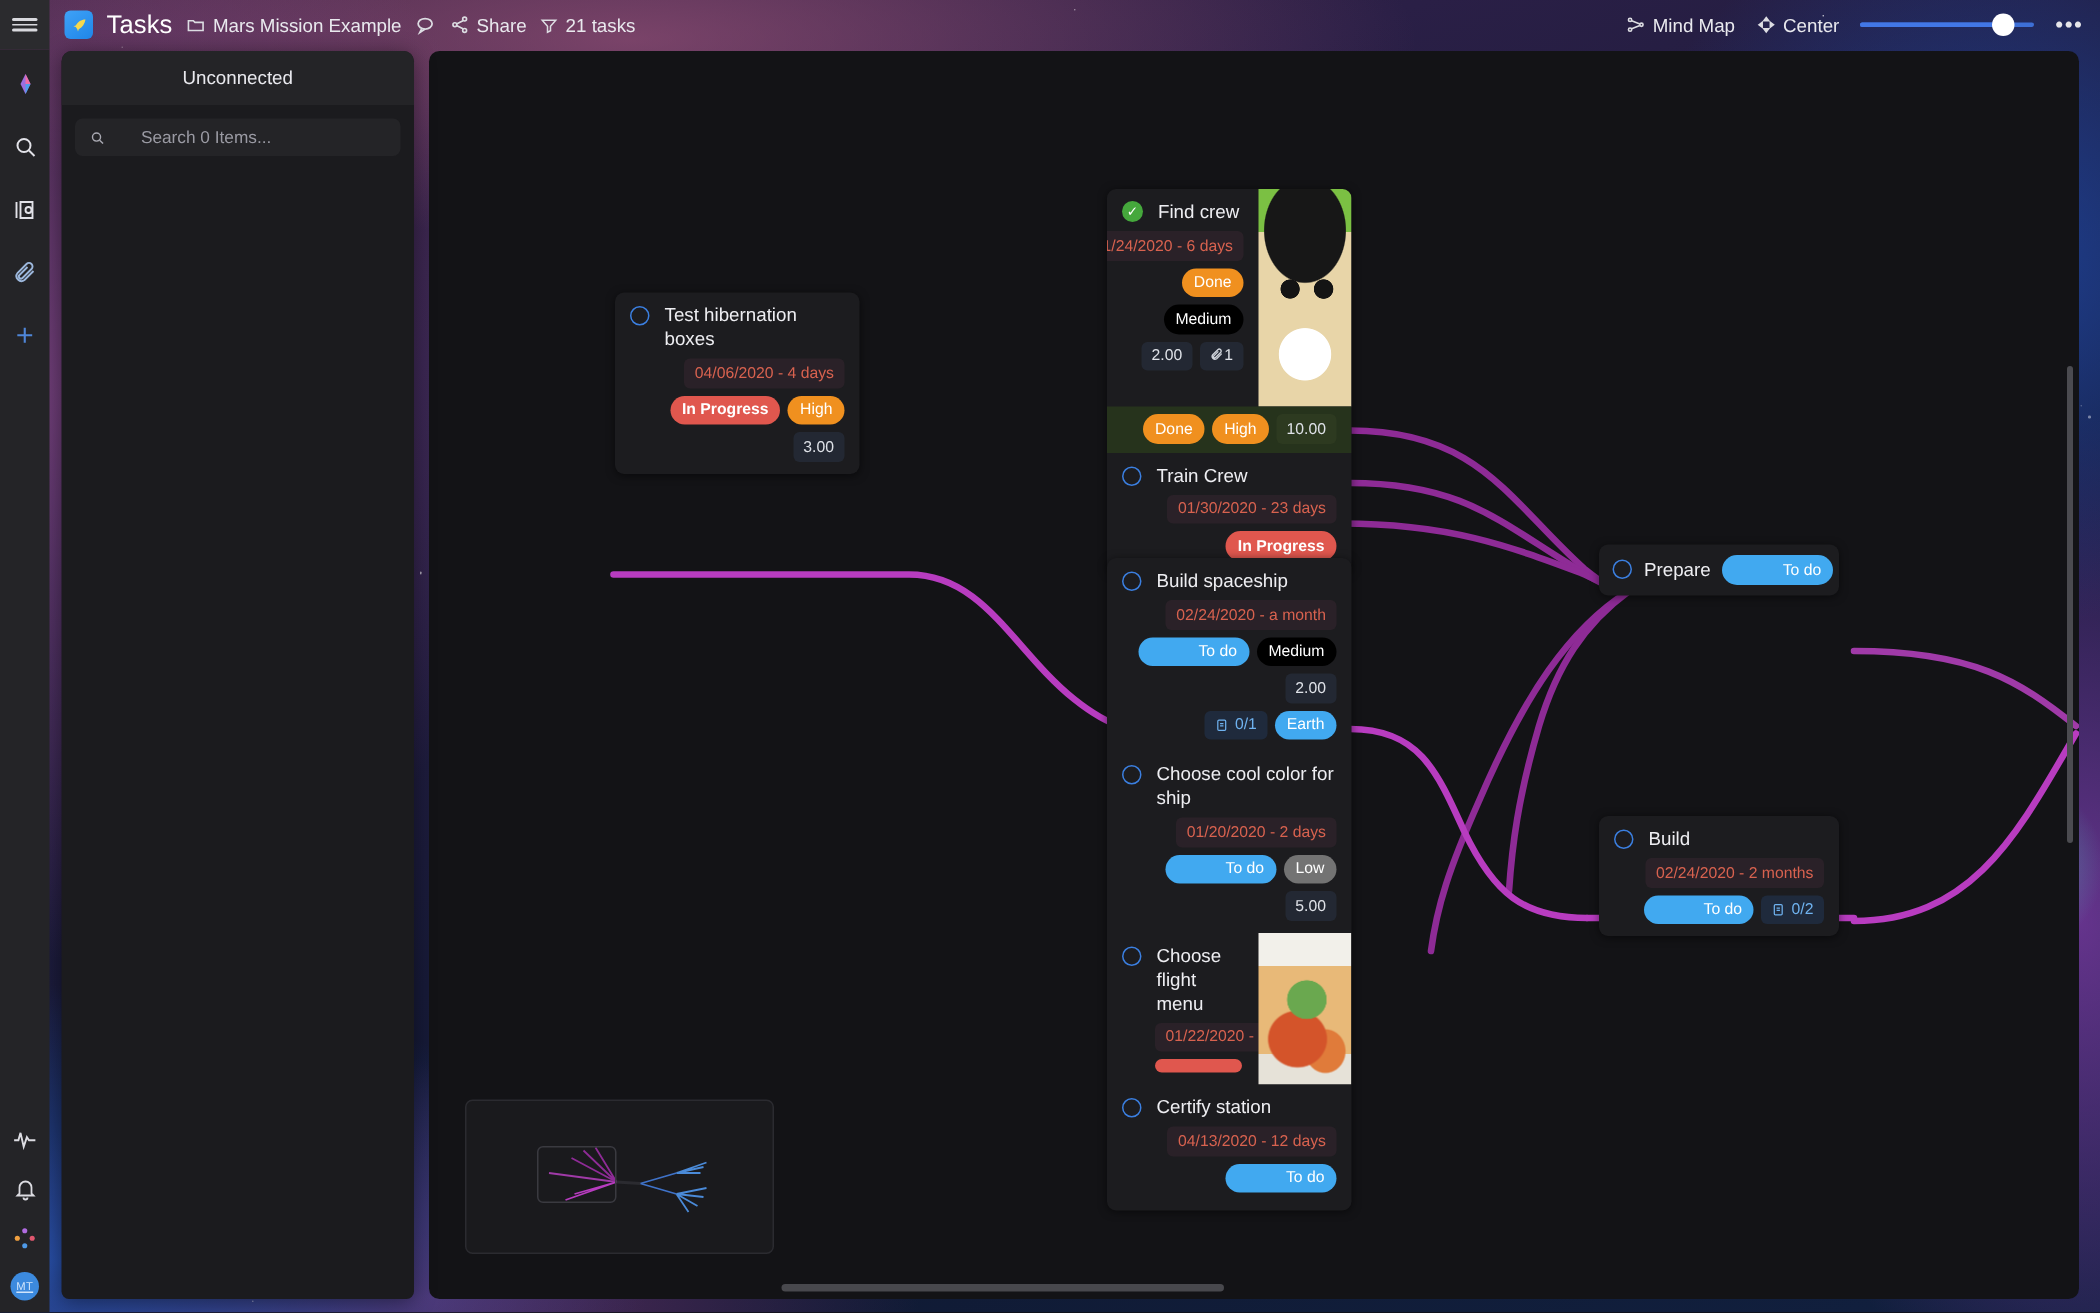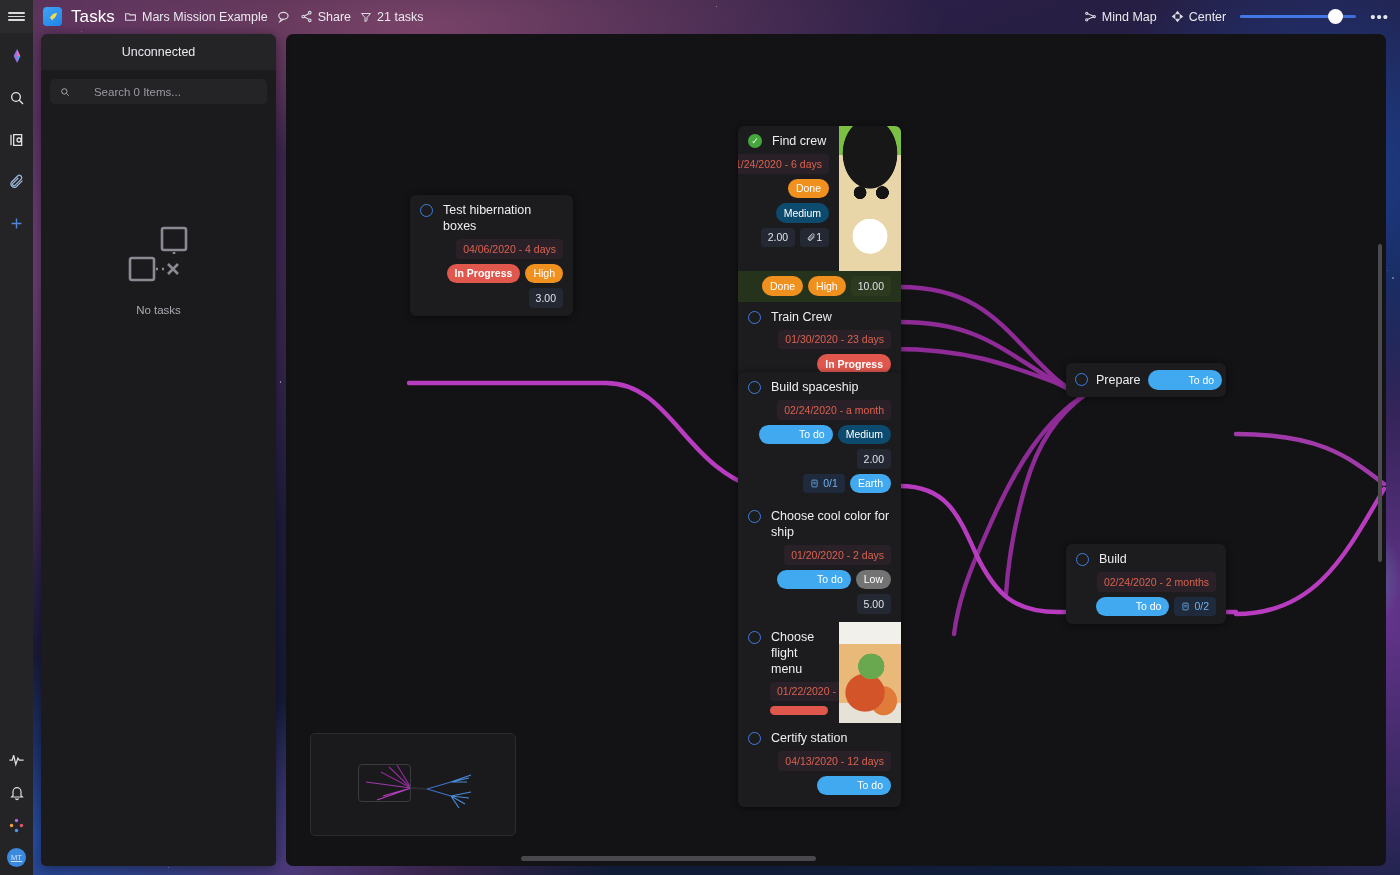--- a/index.html
+++ b/index.html
@@ -141,21 +141,21 @@
   }
   .chip.date{ color:#d8624f; background:#2a2128; }
   .chip.num{ background:#232833; color:#dfe2e8; }
   .pill{
     font-size:10.5px; line-height:1; padding:4.5px 8px; border-radius:10px;
     color:#fff; white-space:nowrap;
   }
   .p-done{ background:#f0901f; }
   .p-todo{ background:#41a9f0;padding-left:40px; }
   .p-prog{ background:#e0574e;font-weight:bold; }
-  .p-med{ background:#0c4a6e; }
+  .p-med{ background:#000000; }
   .p-high{ background:#f0901f; }
   .p-low{ background:#737373; }
   .p-earth{ background:#41a9f0; }
   .sub{
     display:inline-flex; align-items:center; gap:4px;
     font-size:10.5px; line-height:1; padding:4.5px 7px; border-radius:4px;
     background:#1f2a3c; color:#6fb2ef;
   }
   .thumb{
     position:absolute; right:0; top:0; width:62px; height:100%;
@@ -483,30 +483,20 @@
     <div class="panel-head">Unconnected</div>
     <div class="panel-search">
       <div class="search-box">
         <svg width="12" height="12" viewBox="0 0 24 24" fill="none" stroke="#a9a9b2" stroke-width="2.3">
             <circle cx="10.5" cy="10.5" r="6.5"></circle>
             <path d="M15.5 15.5L21 21"></path>
           </svg>
         <input type="text" placeholder="Search 0 Items..." style="">
       </div>
     </div>
-    <div class="panel-empty">
-      <svg width="74" height="62" viewBox="0 0 74 62" fill="none" stroke="#8a8a92" stroke-width="2.6">
-        <rect x="40" y="4" width="24" height="22" rx="2"></rect>
-        <rect x="8" y="34" width="24" height="22" rx="2"></rect>
-        <path d="M52 28v6" stroke-dasharray="2 4"></path>
-        <path d="M34 45h8" stroke-dasharray="2 4"></path>
-        <path d="M46 40l10 10M56 40l-10 10"></path>
-      </svg>
-      <div class="empty-label">No tasks</div>
-    </div>
   </div>
 
   <div class="canvas">
 
     <svg class="edges" viewBox="0 0 1100 832" preserveAspectRatio="none">
       <g fill="none" stroke-linecap="round">
 
         <path d="M123 349 L320 349 C370 349 390 400 430 432 C455 452 470 455 500 455" stroke="#b83cc0" stroke-width="4.4"></path>
 
         <path d="M614 253 C700 253 720 300 770 345 C785 357 790 360 800 360" stroke="#8e2b96" stroke-width="4.4"></path>

